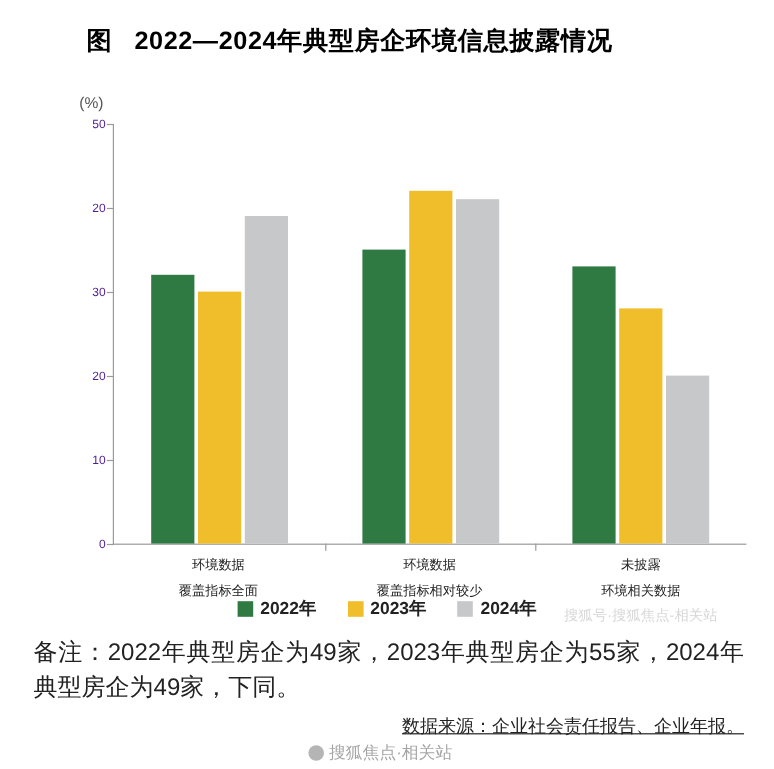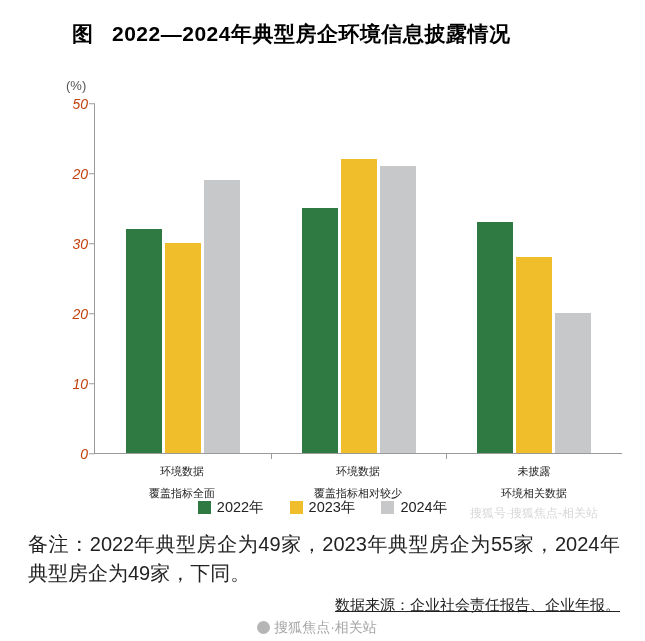--- a/index.html
+++ b/index.html
@@ -67,24 +67,23 @@
     height: 350px;
     border-left: 1.5px solid #9a9a9a;
     border-bottom: 1.5px solid #9a9a9a;
     box-sizing: border-box;
   }
   .ytick {
     position: absolute;
     right: 100%;
     transform: translateY(-50%);
     padding-right: 7px;
-    font-size: 14px;
-    color: #c2410c;
-    white-space: nowrap;
-    font-style: italic;
+    font-size: 10px;
+    color: #4c1d95;
+    white-space: nowrap;
   }
   .ytick-mark {
     position: absolute;
     left: -6px;
     width: 6px;
     height: 0;
     border-top: 1.5px solid #9a9a9a;
     transform: translateY(-0.75px);
   }
   .groups {
@@ -131,20 +130,21 @@
 
   
   .legend {
     position: absolute;
     left: 0;
     top: 498px;
     width: 645px;
     display: flex;
     justify-content: center;
     gap: 26px;
+    font-weight: bold;
   }
   .legend-item {
     display: flex;
     align-items: center;
     gap: 6px;
     font-size: 14.5px;
     color: #222;
   }
   .legend-swatch {
     width: 13px;

